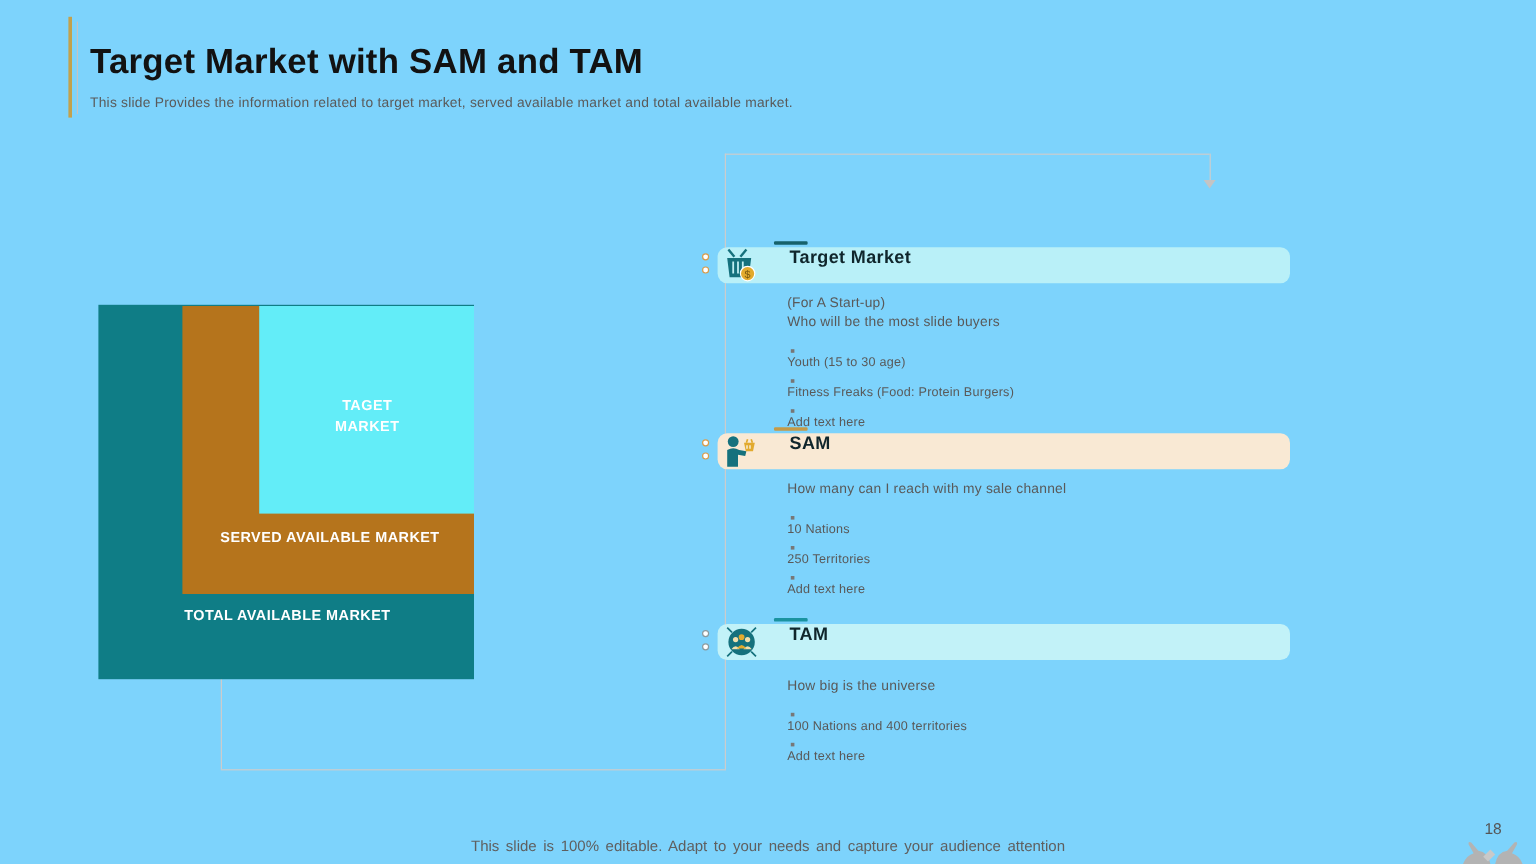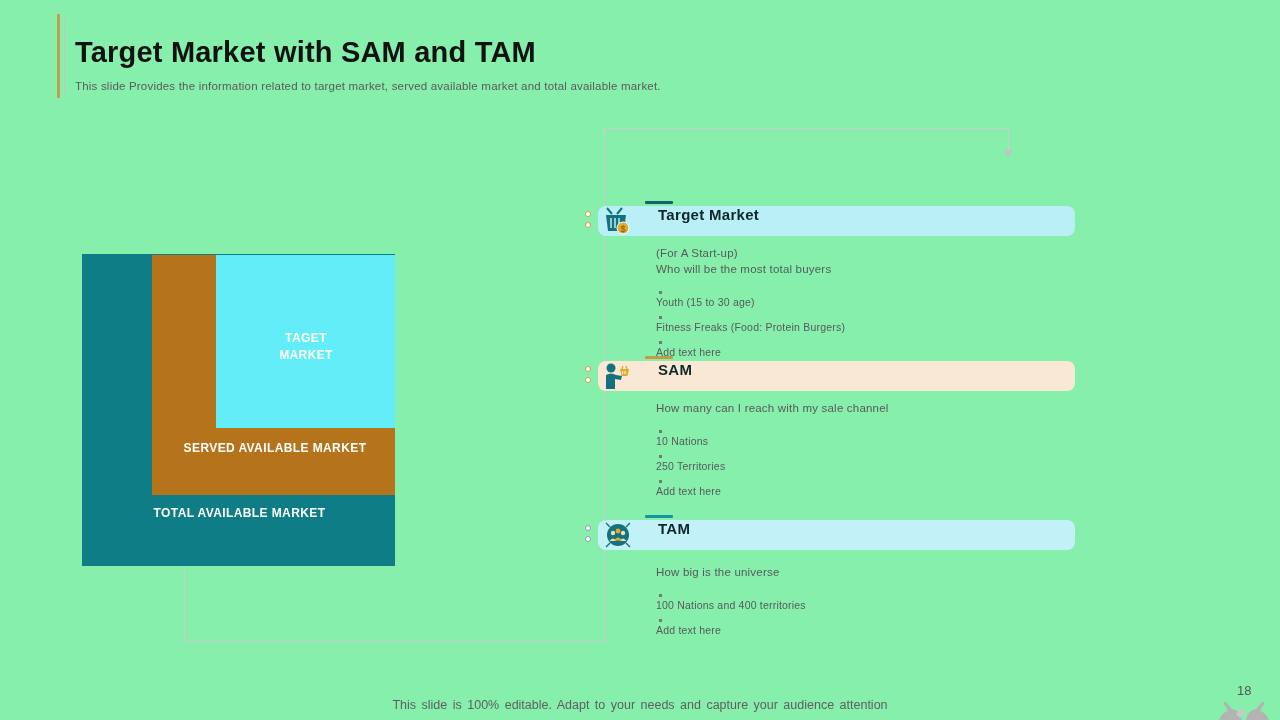--- a/index.html
+++ b/index.html
@@ -1,17 +1,17 @@
 <!DOCTYPE html>
 <html><head>
 <meta charset="utf-8">
 <style>
   html,body{margin:0;padding:0;background:#fff;}
   .slide{
-    position:relative;width:1280px;height:720px;background:#86efac;
+    position:relative;width:1280px;height:720px;background:#7dd3fc;
     font-family:"Liberation Sans", sans-serif;overflow:hidden;
   }
   
   .accent-gold{position:absolute;left:57px;top:14px;width:3px;height:84px;background:#c2a14c;}
   .accent-gray{position:absolute;left:64px;top:18px;width:1px;height:77px;background:#c4c4c4;}
   .title{position:absolute;left:75px;top:36px;font-size:29px;font-weight:700;color:#121212;letter-spacing:.2px;}
   .subtitle{position:absolute;left:75px;top:80px;font-size:11.5px;color:#5a5a5a;letter-spacing:.2px;}
   
   .cline{position:absolute;background:#cccccc;}
   .arrowhead{position:absolute;left:1003px;top:150px;width:0;height:0;
@@ -87,21 +87,21 @@
       <path d="M4 10 h20 l-2 16 h-16 z" fill="#15717d"></path>
       <line x1="9" y1="13" x2="9" y2="23" stroke="#bfeef2" stroke-width="1.5"></line>
       <line x1="13" y1="13" x2="13" y2="23" stroke="#bfeef2" stroke-width="1.5"></line>
       <line x1="17" y1="13" x2="17" y2="23" stroke="#bfeef2" stroke-width="1.5"></line>
       <circle cx="21" cy="23" r="6" fill="#e2aa2e" stroke="#fff" stroke-width="1"></circle>
       <text x="21" y="26.5" font-size="9" text-anchor="middle" fill="#7a5a10" font-family="Liberation Sans, sans-serif">$</text>
     </svg>
     <div class="sec-title">Target Market</div>
     <div class="content">
       <div class="intro">(For A Start-up)</div>
-      <div class="intro">Who will be the most total buyers</div>
+      <div class="intro">Who will be the most slide buyers</div>
       <div class="bullets">
         <div class="bullet">
             <span class="sq"></span>
             <span class="bt">Youth (15 to 30 age)</span>
           </div>
         <div class="bullet">
             <span class="sq"></span>
             <span class="bt">Fitness Freaks (Food: Protein Burgers)</span>
           </div>
         <div class="bullet">

